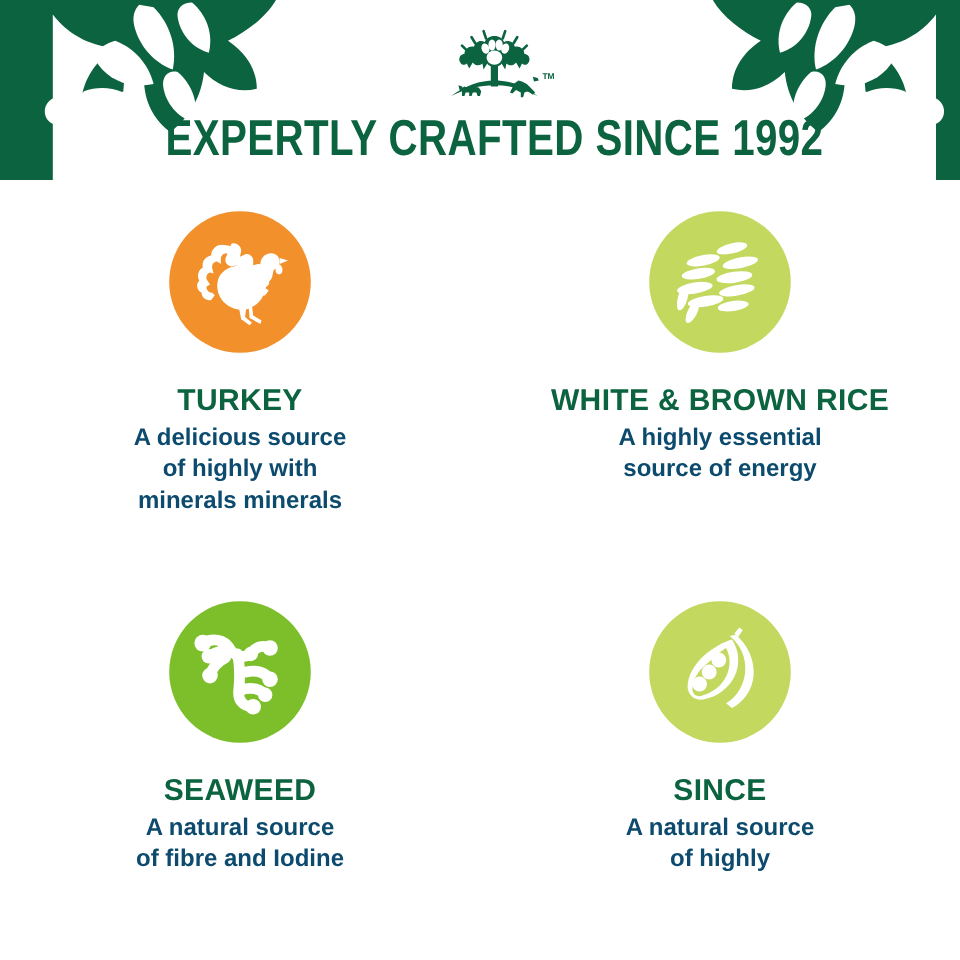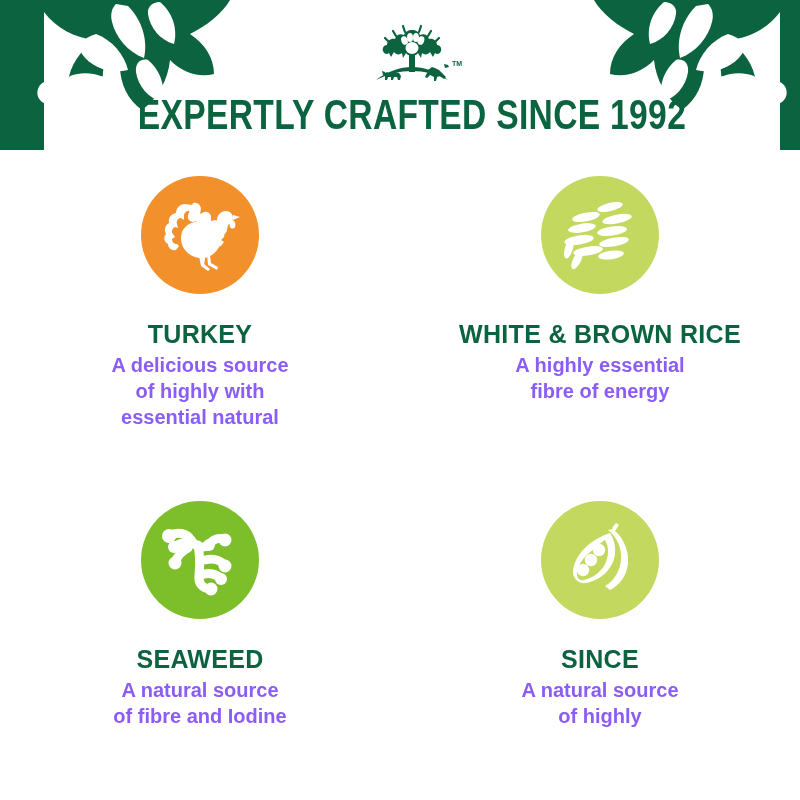--- a/index.html
+++ b/index.html
@@ -100,21 +100,21 @@
     font-family: "Liberation Sans", sans-serif;
     font-weight: 700;
     font-size: 25px;
     line-height: 28px;
     letter-spacing: 0.3px;
     text-align: center;
     max-width: 290px;
   }
   .card-desc {
     margin-top: 4px;
-    color: #8b5cf6;
+    color: #0c4a6e;
     font-family: "Liberation Sans", sans-serif;
     font-weight: 700;
     font-size: 20px;
     line-height: 26px;
     text-align: center;
     max-width: 270px;
   }
   .card-desc .ln { display: block; }
 </style>
 </head>
@@ -228,21 +228,21 @@
 
             <path d="M44,66 l3,0 l2,8 l6,5 l-2,2 l-7,-5 Z"></path>
             <path d="M52,64 l3,1 l1,8 l7,4 l-1,3 l-9,-5 Z"></path>
           </g>
         </svg>
       </div>
       <div class="card-title">TURKEY</div>
       <div class="card-desc">
         <span class="ln">A delicious source</span>
         <span class="ln">of highly with</span>
-        <span class="ln">essential natural</span>
+        <span class="ln">minerals minerals</span>
       </div>
     </div>
 
     <div class="card">
       <div class="icon-circle" style="background:#C3D85F">
         <svg width="90" height="90" viewBox="0 0 90 90" aria-hidden="true">
           <g fill="#FFFFFF">
             <ellipse cx="55" cy="17" rx="13" ry="4.2" transform="rotate(-13 55 17)"></ellipse>
             <ellipse cx="31" cy="27" rx="14" ry="4.4" transform="rotate(-11 31 27)"></ellipse>
             <ellipse cx="62" cy="29" rx="15" ry="4.4" transform="rotate(-11 62 29)"></ellipse>
@@ -253,21 +253,21 @@
             <ellipse cx="33" cy="61" rx="15" ry="4.4" transform="rotate(-9 33 61)"></ellipse>
             <ellipse cx="56" cy="65" rx="13" ry="4.2" transform="rotate(-8 56 65)"></ellipse>
             <ellipse cx="14" cy="58" rx="4" ry="11" transform="rotate(16 14 58)"></ellipse>
             <ellipse cx="22" cy="70" rx="4" ry="10" transform="rotate(26 22 70)"></ellipse>
           </g>
         </svg>
       </div>
       <div class="card-title">WHITE &amp; BROWN RICE</div>
       <div class="card-desc">
         <span class="ln">A highly essential</span>
-        <span class="ln">fibre of energy</span>
+        <span class="ln">source of energy</span>
       </div>
     </div>
 
     <div class="card">
       <div class="icon-circle" style="background:#7DBE2B">
         <svg width="90" height="90" viewBox="0 0 90 90" aria-hidden="true">
           <g fill="#FFFFFF" stroke="#FFFFFF" stroke-width="9" stroke-linecap="round" stroke-linejoin="round">
             <path d="M14,21 C22,16 32,18 36,25 C40,32 48,34 54,30" fill="none"></path>
             <path d="M36,25 C30,28 24,28 19,32" fill="none"></path>
             <path d="M33,33 C27,36 22,41 20,48" fill="none"></path>

